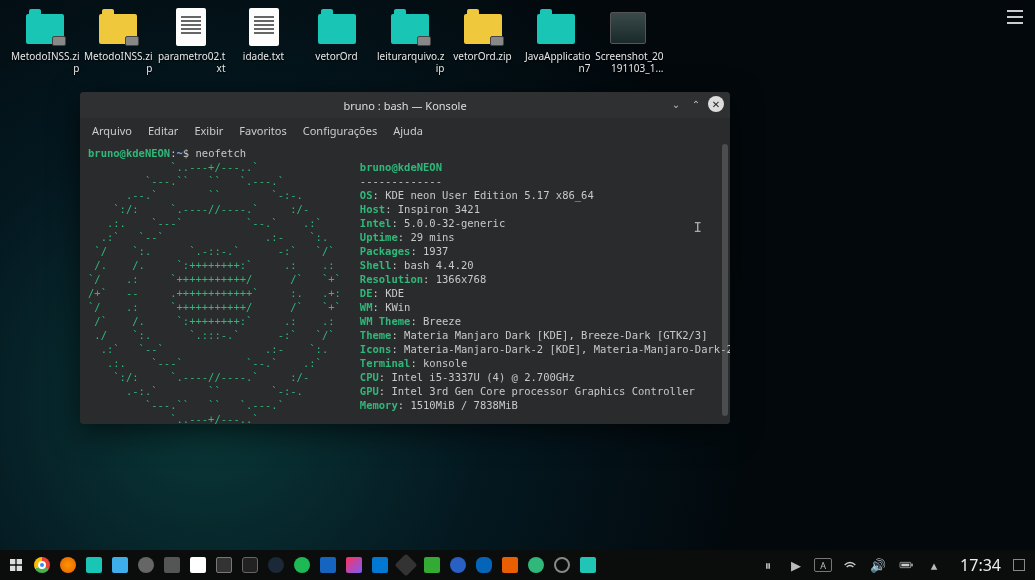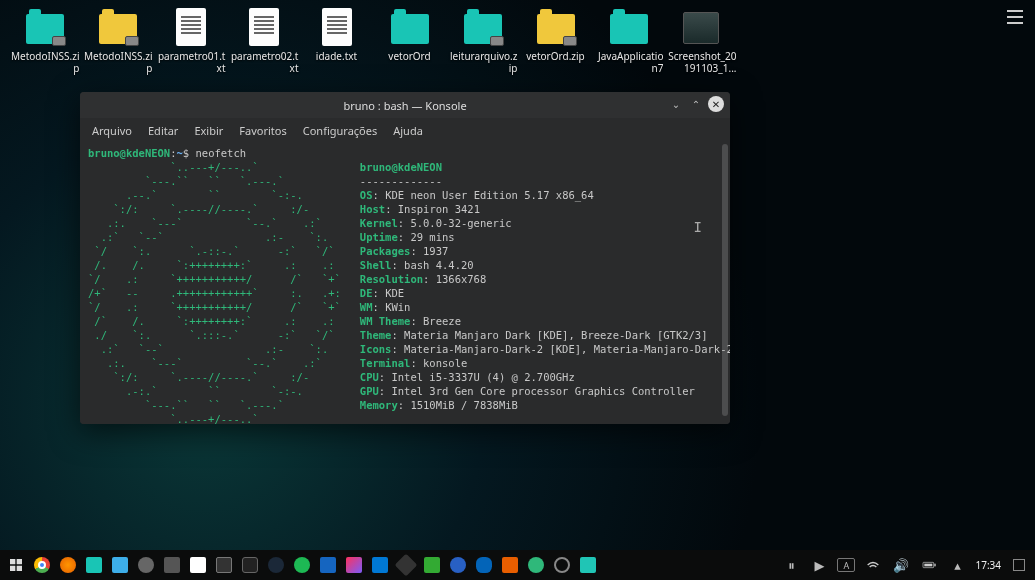--- a/index.html
+++ b/index.html
@@ -40,21 +40,21 @@
   .g{color:#2fb87a; font-weight:bold;} 
   .ga{color:#2fb87a;} 
   .v{color:#c8c8c8;}
   
   .panel { position:absolute; bottom:0; left:0; right:0; height:30px; background:#0b0c0c; display:flex; align-items:center; padding:0 6px; }
   .panel .pleft{display:flex; gap:6px; align-items:center;}
   .panel .pright{margin-left:auto; display:flex; gap:8px; align-items:center; font-size:11px; color:#ddd;}
   .pi{ width:20px; height:20px; display:flex; align-items:center; justify-content:center; color:#bbb; font-size:13px; cursor:pointer; border-radius:3px;}
   .pi svg{width:16px;height:16px;}
   .sq{width:16px;height:16px;border-radius:2px;}
-  .clock{font-size:10px; color:#eee;}
+  .clock{font-size:16px; color:#eee;margin-left:8px;}
 
   
   .ibeam{position:absolute; right:28px; top:78px; color:#aaa; font-size:14px;}
 </style>
 </head>
 <body>
 
 <div class="desktop" id="deskrow">
     <div class="dicon">
       <div class="ic">
@@ -64,26 +64,20 @@
       </div>
       <div class="dlabel">MetodoINSS.zip</div>
     </div>
     <div class="dicon">
       <div class="ic">
         <div class="folder yellow">
           <div class="zip-badge"></div>
         </div>
       </div>
       <div class="dlabel">MetodoINSS.zip</div>
-    </div>
-    <div class="dicon">
-      <div class="ic">
-        <div class="txt-ic"></div>
-      </div>
-      <div class="dlabel">parametro01.txt</div>
     </div>
     <div class="dicon">
       <div class="ic">
         <div class="txt-ic"></div>
       </div>
       <div class="dlabel">parametro02.txt</div>
     </div>
     <div class="dicon">
       <div class="ic">
         <div class="txt-ic"></div>
@@ -147,21 +141,21 @@
       <span>Exibir</span>
       <span>Favoritos</span>
       <span>Configurações</span>
       <span>Ajuda</span>
     </div>
   <div class="term" id="termout"><div style="white-space: pre;"><span class="g">bruno@kdeNEON</span><span class="v">:</span><span class="g" style="color:#6ab0f3">~</span><span class="v">$ </span><span class="v">neofetch</span>
 <span class="ga">             `..---+/---..`                </span><span class="g">bruno@kdeNEON</span>
 <span class="ga">         `---.``   ``   `.---.`            </span><span class="v">-------------</span>
 <span class="ga">      .--.`        ``        `-:-.         </span><span class="g">OS</span><span class="v">: KDE neon User Edition 5.17 x86_64</span>
 <span class="ga">    `:/:     `.----//----.`     :/-        </span><span class="g">Host</span><span class="v">: Inspiron 3421</span>
-<span class="ga">   .:.    `---`          `--.`    .:`      </span><span class="g">Kernel</span><span class="v">: 5.0.0-32-generic</span>
+<span class="ga">   .:.    `---`          `--.`    .:`      </span><span class="g">Intel</span><span class="v">: 5.0.0-32-generic</span>
 <span class="ga">  .:`   `--`                .:-    `:.     </span><span class="g">Uptime</span><span class="v">: 29 mins</span>
 <span class="ga"> `/    `:.      `.-::-.`      -:`   `/`    </span><span class="g">Packages</span><span class="v">: 1937</span>
 <span class="ga"> /.    /.     `:++++++++:`     .:    .:    </span><span class="g">Shell</span><span class="v">: bash 4.4.20</span>
 <span class="ga">`/    .:     `+++++++++++/      /`   `+`   </span><span class="g">Resolution</span><span class="v">: 1366x768</span>
 <span class="ga">/+`   --     .++++++++++++`     :.   .+:   </span><span class="g">DE</span><span class="v">: KDE</span>
 <span class="ga">`/    .:     `+++++++++++/      /`   `+`   </span><span class="g">WM</span><span class="v">: KWin</span>
 <span class="ga"> /`    /.     `:++++++++:`     .:    .:    </span><span class="g">WM Theme</span><span class="v">: Breeze</span>
 <span class="ga"> ./    `:.      `.:::-.`      -:`   `/`    </span><span class="g">Theme</span><span class="v">: Materia Manjaro Dark [KDE], Breeze-Dark [GTK2/3]</span>
 <span class="ga">  .:`   `--`                .:-    `:.     </span><span class="g">Icons</span><span class="v">: Materia-Manjaro-Dark-2 [KDE], Materia-Manjaro-Dark-2 [GTK2/3]</span>
 <span class="ga">   .:.    `---`          `--.`    .:`      </span><span class="g">Terminal</span><span class="v">: konsole</span>

